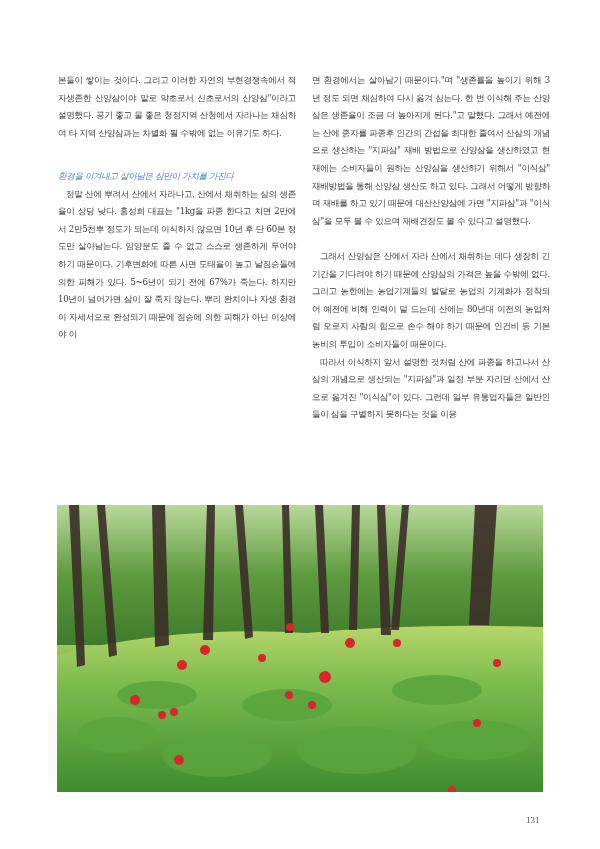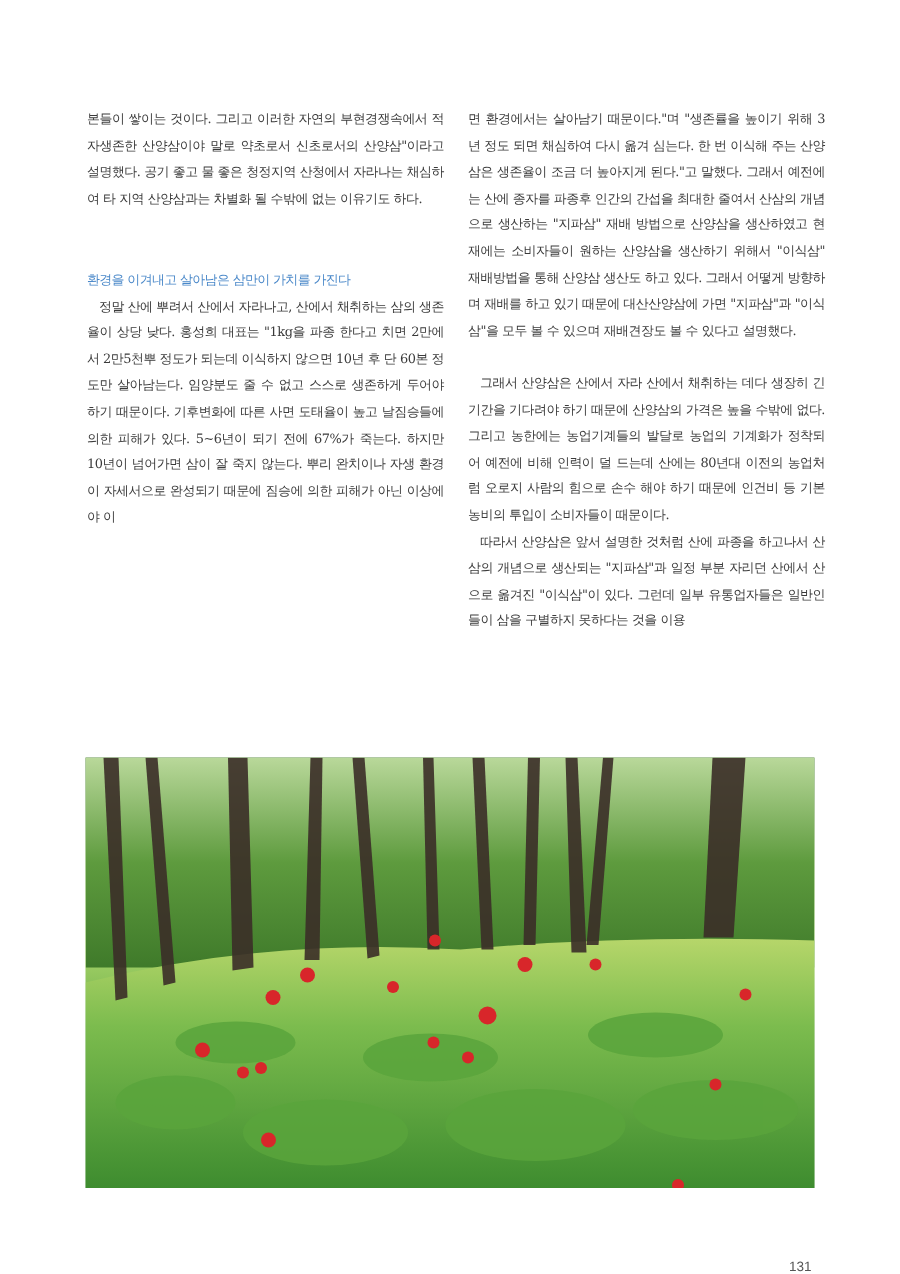--- a/index.html
+++ b/index.html
@@ -6,43 +6,43 @@
   body {
     width: 600px; height: 849px; background: #ffffff; position: relative; overflow: hidden;
     font-family: "DejaVu Serif", "Liberation Serif", serif; color: #3a3a3a;
   }
   .col { position: absolute; top: 72px; width: 238px; font-size: 8.6px; line-height: 17.6px; letter-spacing: -0.3px; text-align: justify; }
   .col.left { left: 58px; }
   .col.right { left: 312px; }
   .col p { margin: 0; }
   .col p.indent { text-indent: 8px; }
   .gap { height: 17.6px; }
-  .heading { font-family: "DejaVu Sans", "Liberation Sans", sans-serif; font-size: 8.6px; color: #4a88c9; letter-spacing: -0.4px; line-height: 17.6px; margin-top: 19px; }
+  .heading { font-family: "DejaVu Sans", "Liberation Sans", sans-serif; font-size: 8.6px; color: #4a88c9; letter-spacing: -0.4px; line-height: 17.6px; margin-top: 8px; font-style: italic; }
   .photo {
     position: absolute; left: 57px; top: 505px; width: 486px; height: 287px; overflow: hidden;
     background: linear-gradient(180deg, #5f8f4a 0%, #7fb35a 30%, #9acb62 48%, #6fb04a 62%, #4e9a38 80%, #3d8a2e 100%);
   }
   .photo svg { position: absolute; left: 0; top: 0; width: 100%; height: 100%; }
-  .page-number { position: absolute; left: 526px; top: 839px; font-family: Liberation Sans, sans-serif; font-size: 9px; color: #555; }
+  .page-number { position: absolute; left: 526px; top: 815px; font-family: Liberation Serif, serif; font-size: 9px; color: #555; }
 </style>
 </head>
 <body>
 
 <div class="col left">
   <p>본들이 쌓이는 것이다. 그리고 이러한 자연의 부현경쟁속에서 적자생존한 산양삼이야 말로 약초로서 신초로서의 산양삼"이라고 설명했다. 공기 좋고 물 좋은 청정지역 산청에서 자라나는 채심하여 타 지역 산양삼과는 차별화 될 수밖에 없는 이유기도 하다.</p>
   <div class="gap"></div>
   <div class="heading">환경을 이겨내고 살아남은 삼만이 가치를 가진다</div>
   <p class="indent">정말 산에 뿌려서 산에서 자라나고, 산에서 채취하는 삼의 생존율이 상당 낮다. 홍성희 대표는 "1kg을 파종 한다고 치면 2만에서 2만5천뿌 정도가 되는데 이식하지 않으면 10년 후 단 60본 정도만 살아남는다. 임양분도 줄 수 없고 스스로 생존하게 두어야 하기 때문이다. 기후변화에 따른 사면 도태율이 높고 날짐승들에 의한 피해가 있다. 5~6년이 되기 전에 67%가 죽는다. 하지만 10년이 넘어가면 삼이 잘 죽지 않는다. 뿌리 완치이나 자생 환경이 자세서으로 완성되기 때문에 짐승에 의한 피해가 아닌 이상에야 이</p>
 </div>
 
 <div class="col right">
   <p>면 환경에서는 살아남기 때문이다."며 "생존률을 높이기 위해 3년 정도 되면 채심하여 다시 옮겨 심는다. 한 번 이식해 주는 산양삼은 생존율이 조금 더 높아지게 된다."고 말했다. 그래서 예전에는 산에 종자를 파종후 인간의 간섭을 최대한 줄여서 산삼의 개념으로 생산하는 "지파삼" 재배 방법으로 산양삼을 생산하였고 현재에는 소비자들이 원하는 산양삼을 생산하기 위해서 "이식삼" 재배방법을 통해 산양삼 생산도 하고 있다. 그래서 어떻게 방향하며 재배를 하고 있기 때문에 대산산양삼에 가면 "지파삼"과 "이식삼"을 모두 볼 수 있으며 재배견장도 볼 수 있다고 설명했다.</p>
   <div class="gap"></div>
   <p class="indent">그래서 산양삼은 산에서 자라 산에서 채취하는 데다 생장히 긴 기간을 기다려야 하기 때문에 산양삼의 가격은 높을 수밖에 없다. 그리고 농한에는 농업기계들의 발달로 농업의 기계화가 정착되어 예전에 비해 인력이 덜 드는데 산에는 80년대 이전의 농업처럼 오로지 사람의 힘으로 손수 해야 하기 때문에 인건비 등 기본 농비의 투입이 소비자들이 때문이다.</p>
-  <p class="indent">따라서 산양삼은 앞서 설명한 것처럼 산에 파종을 하고나서 산삼의 개념으로 생산되는 "지파삼"과 일정 부분 자리던 산에서 산으로 옮겨진 "이식삼"이 있다. 그런데 일부 유통업자들은 일반인들이 삼을 구별하지 못하다는 것을 이용</p>
+  <p class="indent">따라서 이식하지 앞서 설명한 것처럼 산에 파종을 하고나서 산삼의 개념으로 생산되는 "지파삼"과 일정 부분 자리던 산에서 산으로 옮겨진 "이식삼"이 있다. 그런데 일부 유통업자들은 일반인들이 삼을 구별하지 못하다는 것을 이용</p>
 </div>
 
 <div class="photo" title="산양삼 재배 숲 - 붉은 열매가 달린 산양삼 군락">
   <svg viewBox="0 0 486 287" preserveAspectRatio="none">
     <defs>
       <linearGradient id="canopy" x1="0" y1="0" x2="0" y2="1">
         <stop offset="0" stop-color="#b9d89a"></stop>
         <stop offset="0.5" stop-color="#5e9b3e"></stop>
         <stop offset="1" stop-color="#3f7a2a"></stop>
       </linearGradient>

